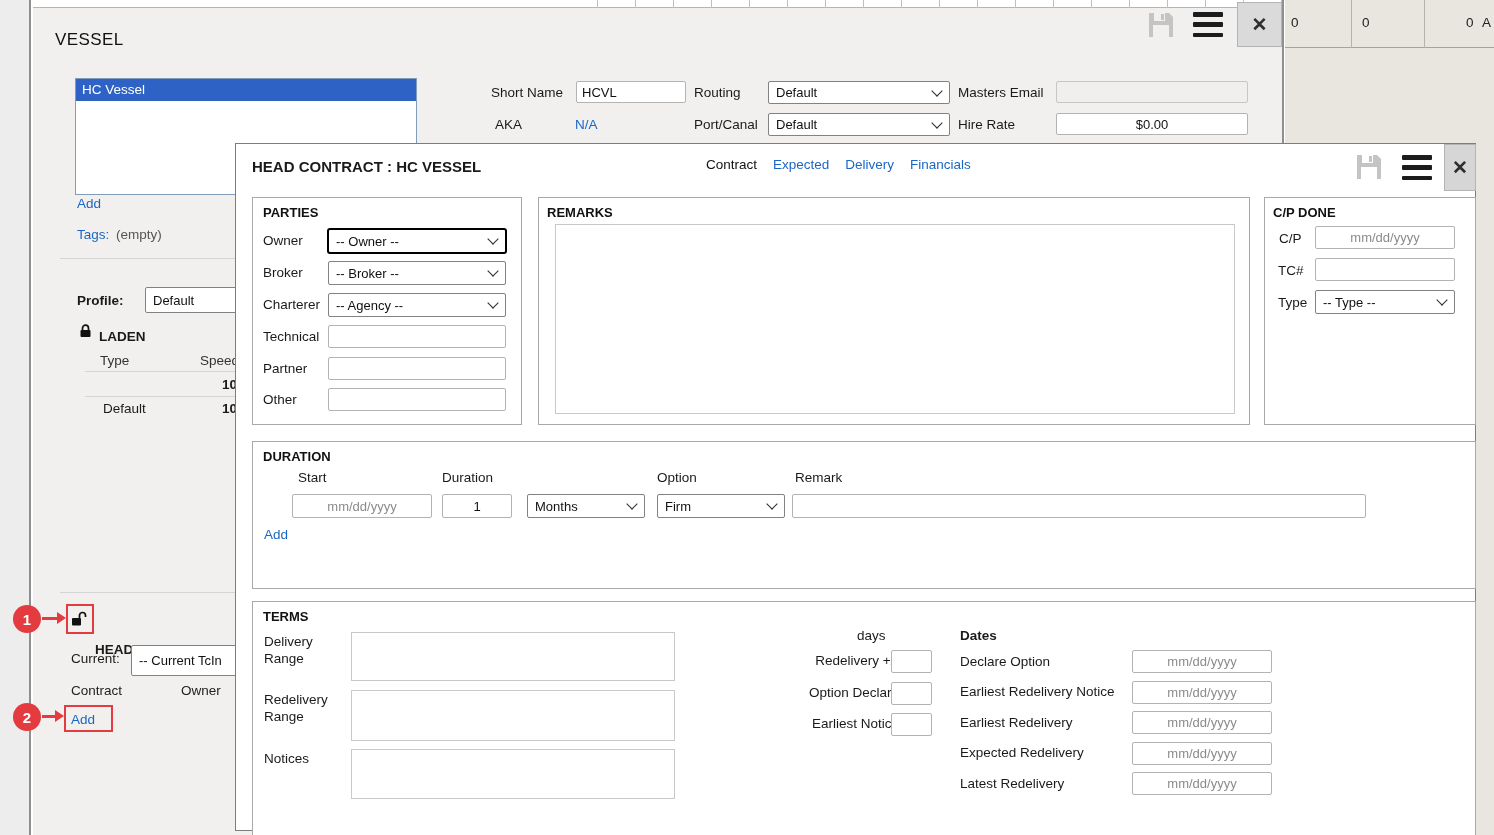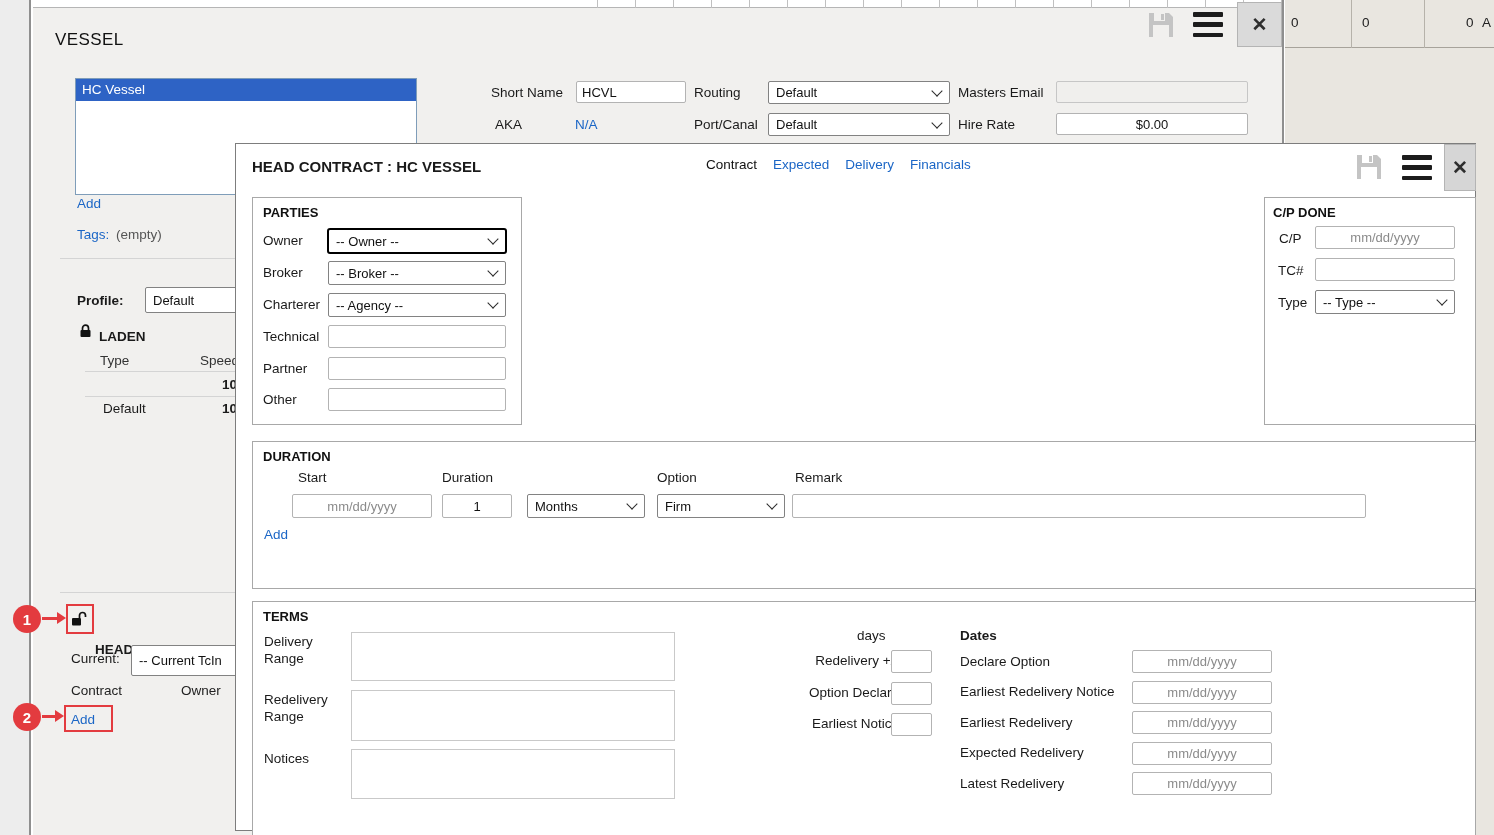--- a/index.html
+++ b/index.html
@@ -210,20 +210,24 @@
           <span>-- Agency --</span>
         </div>
       <span class="lbl" style="left:10px;top:131px">Technical</span>
       <input class="inp" style="left: 75px; top: 127px; width: 178px; height: 23px;">
       <span class="lbl" style="left:10px;top:163px">Partner</span>
       <input class="inp" style="left: 75px; top: 159px; width: 178px; height: 23px;">
       <span class="lbl" style="left:10px;top:194px">Other</span>
       <input class="inp" style="left: 75px; top: 190px; width: 178px; height: 23px;">
     </div>
 
+    <div class="gbox" style="left:302px;top:53px;width:712px;height:228px">
+      <span class="gtitle" style="left:8px;top:7px">REMARKS</span>
+      <textarea class="ta" style="left: 16px; top: 26px; width: 680px; height: 190px;"></textarea>
+    </div>
 
     <div class="gbox" style="left:1028px;top:53px;width:212px;height:228px">
       <span class="gtitle" style="left:8px;top:7px">C/P DONE</span>
       <span class="lbl" style="left:14px;top:33px">C/P</span>
       <input class="inp date" style="left: 50px; top: 28px; width: 140px; height: 23px;" placeholder="mm/dd/yyyy">
       <span class="lbl" style="left:13px;top:65px">TC#</span>
       <input class="inp" style="left: 50px; top: 60px; width: 140px; height: 23px;">
       <span class="lbl" style="left:13px;top:97px">Type</span>
       <div class="sel" style="left:50px;top:92px;width:140px;height:24px">
           <span>-- Type --</span>

